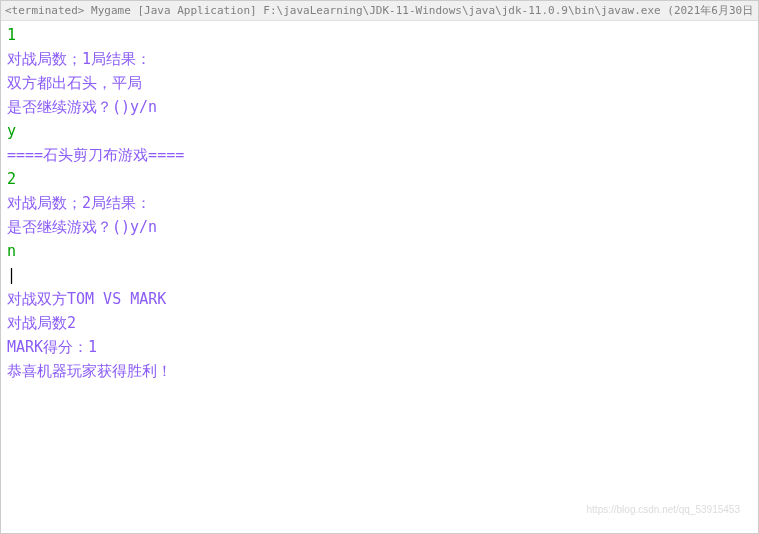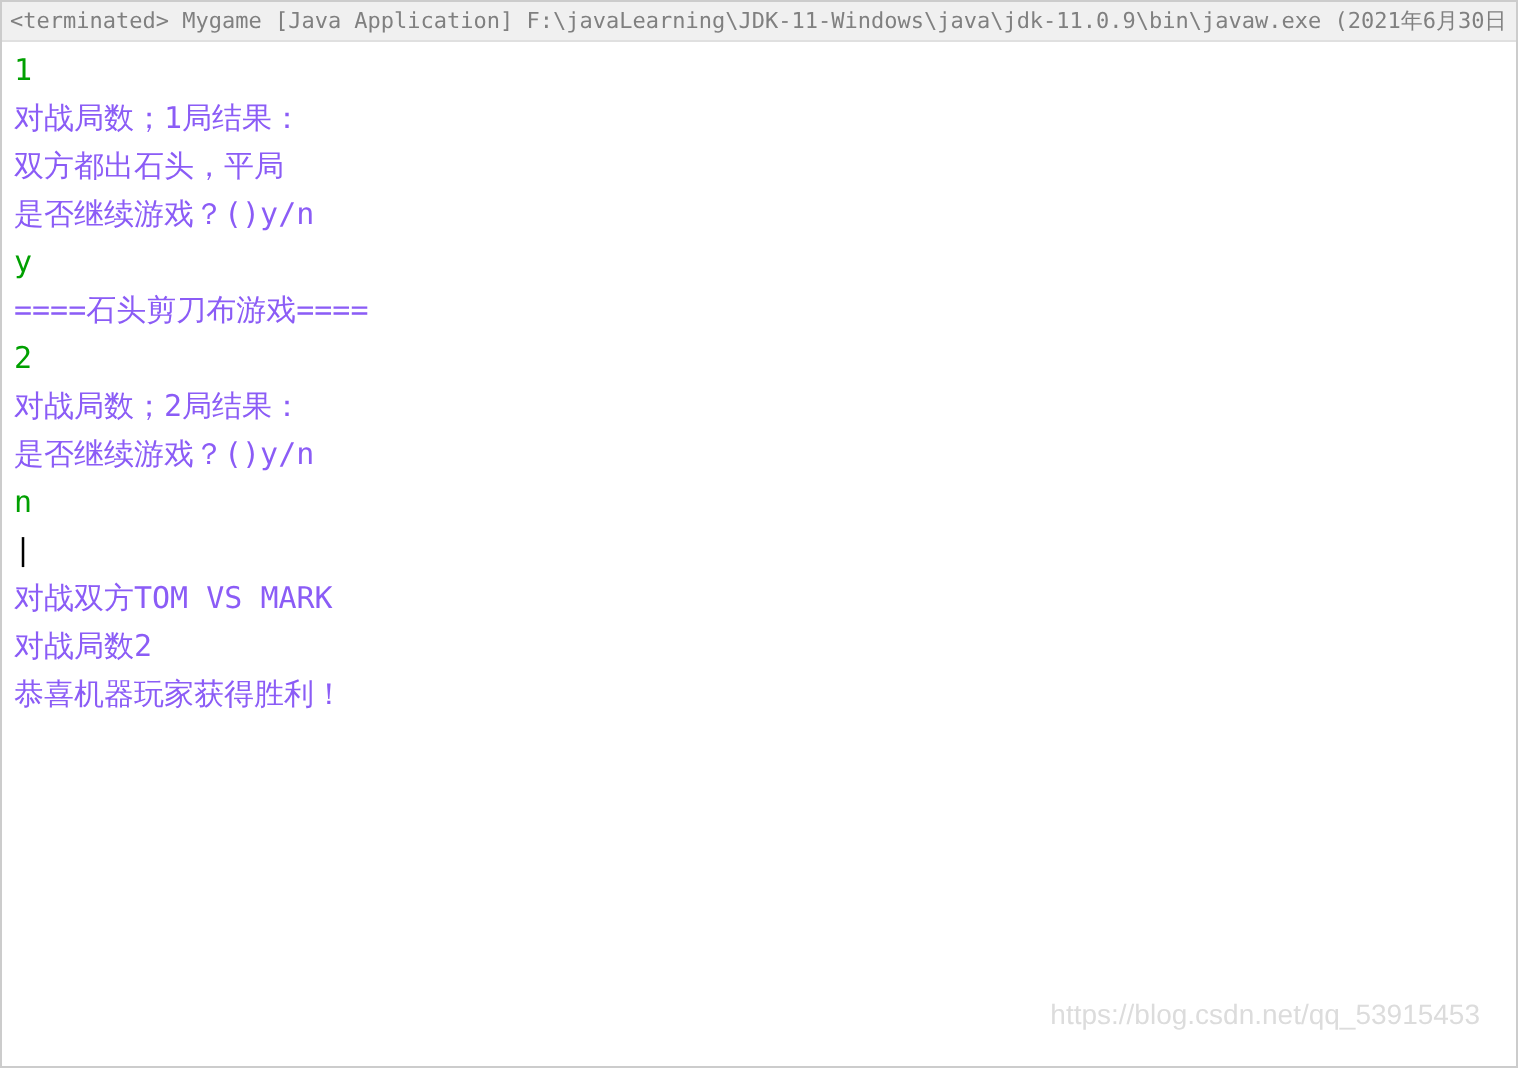--- a/index.html
+++ b/index.html
@@ -39,21 +39,21 @@
       color: #00a000;
     }
     .cursor-line {
       color: #000000;
     }
     .watermark {
       position: absolute;
       bottom: 18px;
       right: 18px;
       color: #dcdcdc;
-      font-size: 14px;
+      font-size: 10px;
       font-family: Arial, sans-serif;
     }
   </style>
 </head>
 <body>
 
 <div class="header-bar">
   <span>&lt;terminated&gt; Mygame [Java Application] F:\javaLearning\JDK-11-Windows\java\jdk-11.0.9\bin\javaw.exe (2021年6月30日 下午7:3</span>
 </div>
 
@@ -65,16 +65,17 @@
   <div class="line input-line">y</div>
   <div class="line"></div>
   <div class="line">====石头剪刀布游戏====</div>
   <div class="line input-line">2</div>
   <div class="line">对战局数；2局结果：</div>
   <div class="line">是否继续游戏？()y/n</div>
   <div class="line input-line">n</div>
   <div class="line cursor-line">|</div>
   <div class="line">对战双方TOM VS MARK</div>
   <div class="line">对战局数2</div>
+  <div class="line">MARK得分：1</div>
   <div class="line">恭喜机器玩家获得胜利！</div>
 </div>
 
 <div class="watermark">https://blog.csdn.net/qq_53915453</div>
 
 </body></html>

